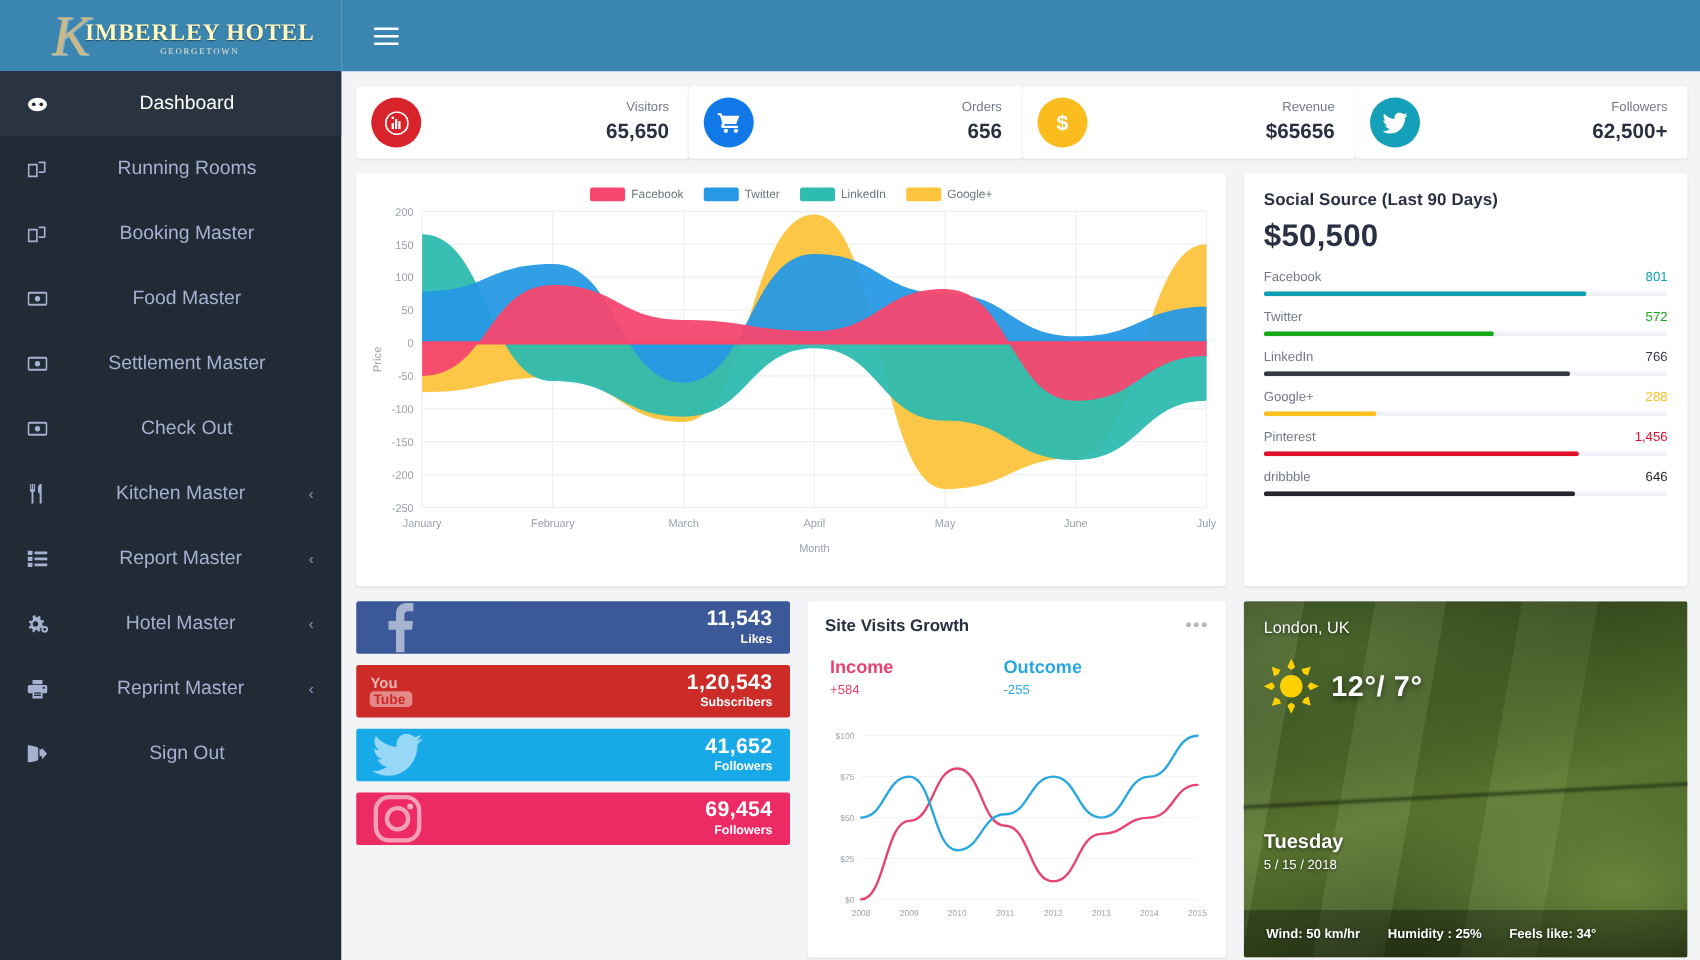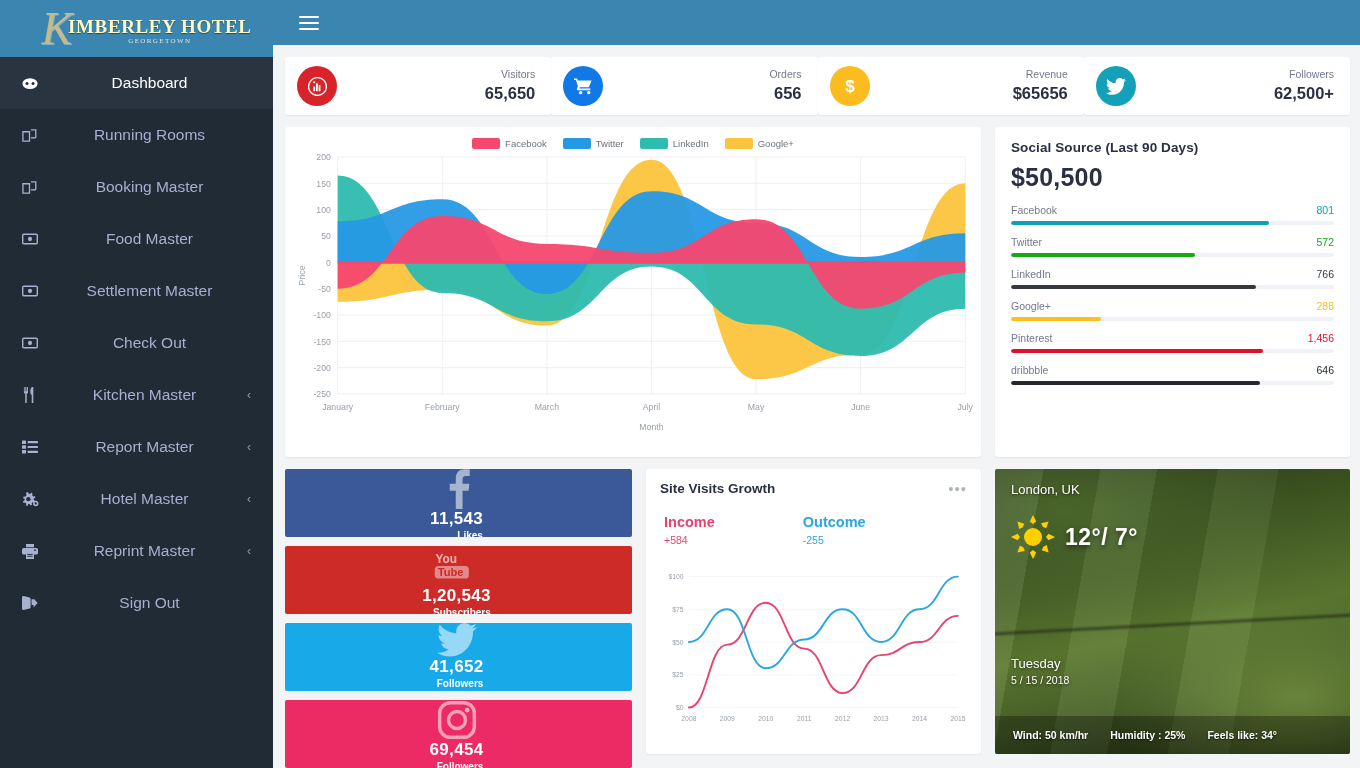--- a/index.html
+++ b/index.html
@@ -89,22 +89,22 @@
   .src-head { display: flex; justify-content: space-between; align-items: baseline; font-size: 10.5px; }
   .src-name { color: #74788d; }
   .src-val { font-weight: normal; }
   .src-track { height: 4px; background: #eff2f7; border-radius: 2px; margin-top: 5px; overflow: hidden; }
   .src-fill { height: 100%; border-radius: 2px; }
 
   
   .bottom-row { display: flex; gap: 14px; margin-top: 12px; }
   .social-stack { flex: 0 0 347px; display: flex; flex-direction: column; gap: 9px; }
   .soc-tile {
-    height: 68px; border-radius: 2px; display: flex; align-items: center;
-    justify-content: space-between; padding: 0 14px 0 10px; color: #fff; position: relative; overflow: hidden; flex-direction: column;
+    height: 42px; border-radius: 2px; display: flex; align-items: center;
+    justify-content: space-between; padding: 0 14px 0 10px; color: #fff; position: relative; overflow: hidden;
   }
   .soc-ico { width: 46px; height: 46px; display: flex; align-items: center; justify-content: center; }
   .soc-ico svg { display: block; }
   .soc-meta { text-align: right; }
   .soc-num { font-size: 17px; font-weight: bold; line-height: 1.2; letter-spacing: .3px; }
   .soc-lab { font-size: 10px; font-weight: bold; line-height: 1.4; }
 
   .visits-card { flex: 1 1 auto; height: 285px; padding: 12px 14px 6px; display: flex; flex-direction: column; }
   .visits-head { display: flex; justify-content: space-between; align-items: flex-start; }
   .visits-title { font-size: 13.5px; font-weight: bold; color: #2a3042; }
@@ -131,21 +131,21 @@
   .weather-card:after {
     content: ""; position: absolute; left: -5%; right: -5%; top: 54%; height: 3px;
     background: rgba(20,28,12,.55); transform: rotate(-3deg); filter: blur(1px);
   }
   .w-inner { position: relative; z-index: 3; padding: 13px 16px; height: 100%; }
   .w-city { font-size: 13px; text-shadow: 0 1px 3px rgba(0,0,0,.6); }
   .w-main { display: flex; align-items: center; gap: 10px; margin-top: 18px; }
   .w-sun { width: 44px; height: 44px; flex: 0 0 44px; }
   .w-temp { font-size: 23px; font-weight: bold; letter-spacing: .5px; text-shadow: 0 2px 5px rgba(0,0,0,.55); }
   .w-day { position: absolute; left: 16px; bottom: 68px; }
-  .w-dayname { font-size: 13px; font-weight: normal; text-shadow: 0 1px 3px rgba(0,0,0,.6); }
+  .w-dayname { font-size: 16px; font-weight: bold; text-shadow: 0 1px 3px rgba(0,0,0,.6); }
   .w-date { font-size: 10.5px; margin-top: 3px; text-shadow: 0 1px 3px rgba(0,0,0,.6); }
   .w-foot {
     position: absolute; left: 0; right: 0; bottom: 0; height: 38px;
     display: flex; align-items: center; gap: 22px; padding: 0 18px;
     background: rgba(0,0,0,.30); font-size: 10.5px; font-weight: bold;
     text-shadow: 0 1px 2px rgba(0,0,0,.7);
   }
 </style>
 </head>
 <body>

